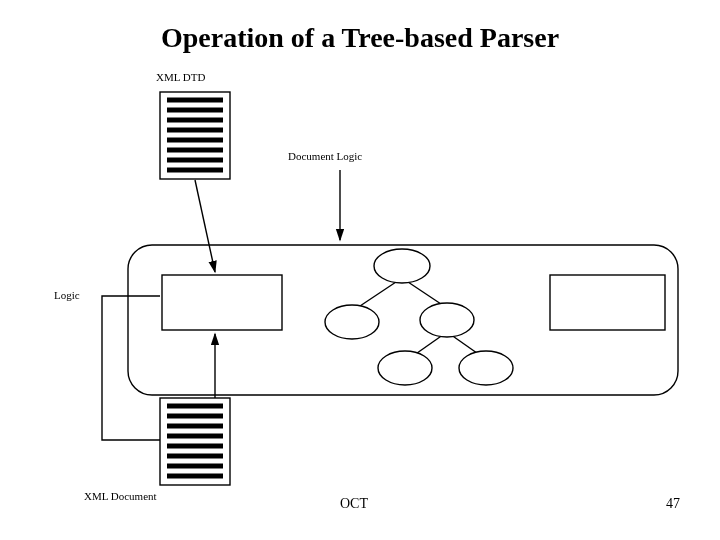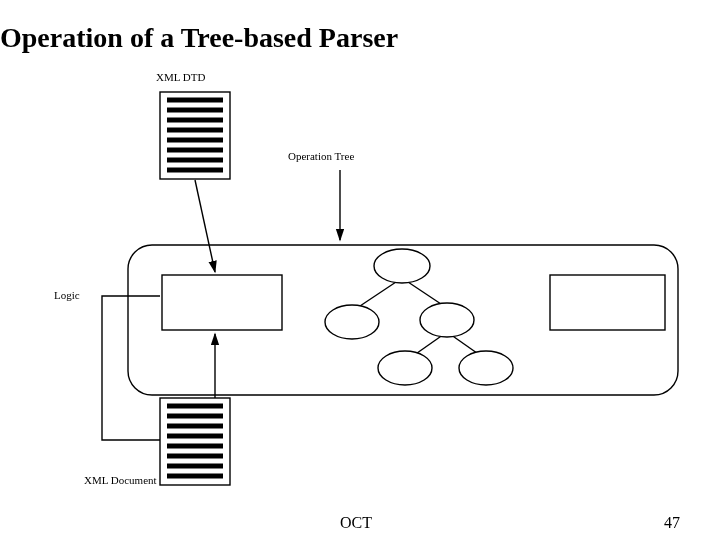--- a/index.html
+++ b/index.html
@@ -1,43 +1,43 @@
 <!DOCTYPE html>
 <html><head>
 <meta charset="utf-8">
 <style>
   html,body{margin:0;padding:0}
   body{width:720px;height:540px;background:#fff;font-family:"Times New Roman",serif;color:#000;position:relative}
-  .title{position:absolute;left:0;right:0;top:22px;font-size:28px;font-weight:bold}
+  .title{position:absolute;left:0;right:0;top:22px;text-align:center;font-size:28px;font-weight:bold}
   .lbl{position:absolute;font-size:11px;font-weight:normal}
-  .footer{position:absolute;bottom:8px;font-size:16px}
+  .footer{position:absolute;bottom:28px;font-size:14px}
   svg{position:absolute;left:0;top:0}
 </style>
 </head>
 <body>
 
 <div class="title">Operation of a Tree-based Parser</div>
 
 <div class="lbl" style="left:156px;top:71px">XML DTD</div>
 
-<div class="lbl" style="left:288px;top:150px">Operation Tree</div>
+<div class="lbl" style="left:288px;top:150px">Document Logic</div>
 
 <div class="lbl" style="left:54px;top:289px">Logic</div>
 
 <div class="lbl" style="left:180px;top:287px;text-align:center;width:90px;line-height:18px">
   <span>Tree-Based</span><br>
   <span>Parser</span>
 </div>
 
 <div class="lbl" style="left:558px;top:287px;text-align:center;width:95px;line-height:18px">
   <span>Application</span><br>
   <span>Logic</span>
 </div>
 
-<div class="lbl" style="left:84px;top:474px">XML Document</div>
+<div class="lbl" style="left:84px;top:490px">XML Document</div>
 
 <div class="footer" style="left:340px">OCT</div>
 <div class="footer" style="right:40px">47</div>
 
 <svg width="720" height="540">
   <defs>
     <marker id="arr" markerWidth="10" markerHeight="10" refX="8" refY="3" orient="auto">
       <path d="M0,0 L9,3 L0,6 Z" fill="#000"></path>
     </marker>
   </defs>

